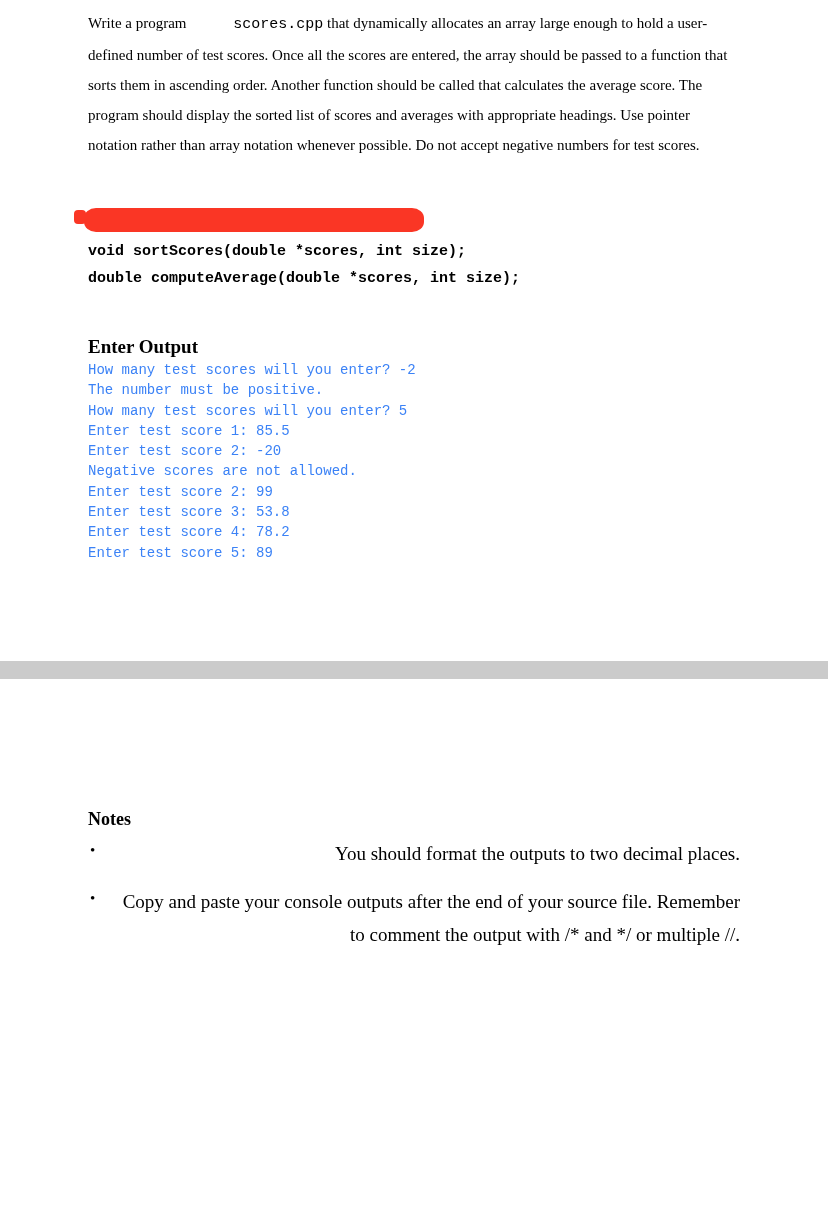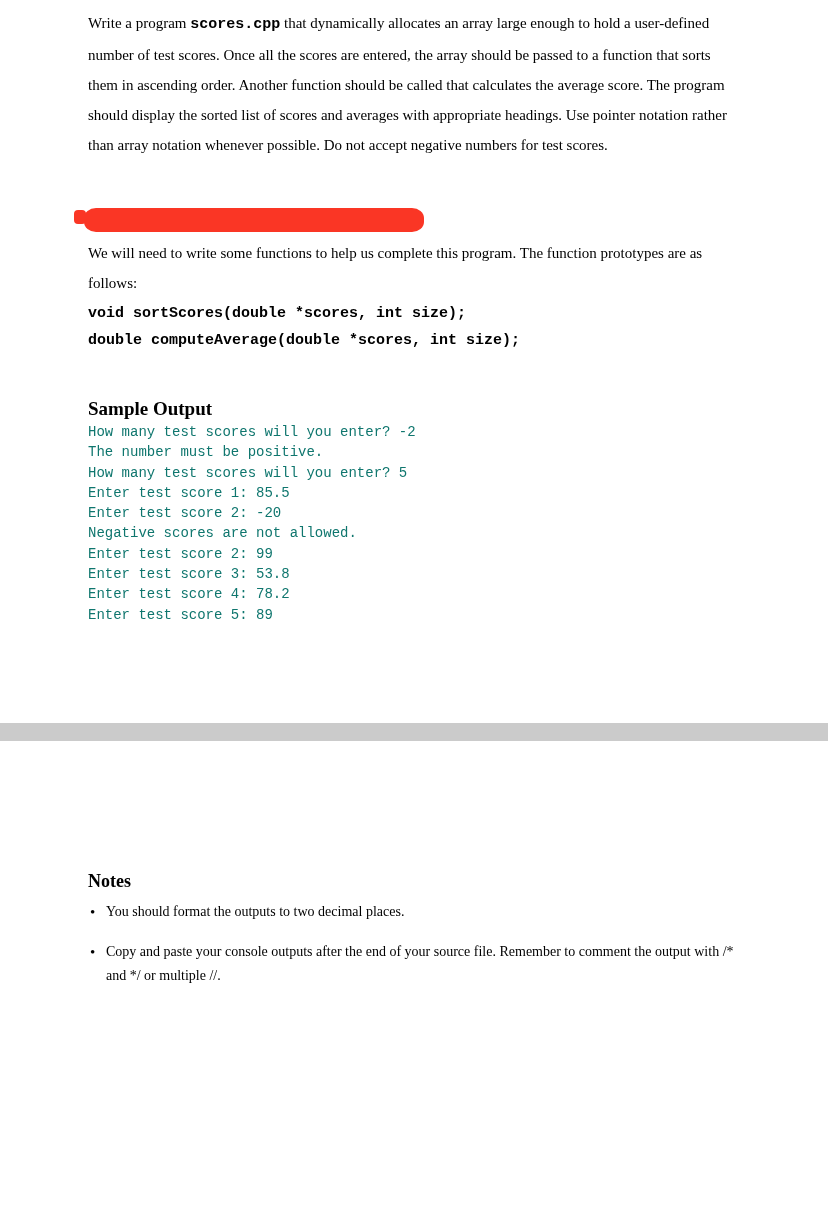--- a/index.html
+++ b/index.html
@@ -18,21 +18,22 @@
     .page {
       padding: 0 88px;
     }
     .intro-paragraph {
       line-height: 2.0;
       font-size: 15px;
       padding-top: 8px;
     }
     .code-inline {
       font-family: 'Courier New', Courier, monospace;
-      font-weight: bold;
+      font-weight: normal;
+      margin-left: 43px;
     }
     .redaction {
       margin-top: 48px;
       margin-bottom: 6px;
       margin-left: -4px;
       height: 24px;
       width: 340px;
       background: #fa3625;
       border-radius: 12px / 10px;
       position: relative;
@@ -61,21 +62,21 @@
     .sample-heading {
       font-weight: bold;
       font-size: 19px;
       margin-top: 44px;
       margin-bottom: 2px;
     }
     .sample-output {
       font-family: 'Courier New', Courier, monospace;
       font-size: 14px;
       line-height: 1.45;
-      color: #0f766e;
+      color: #3b82f6;
       white-space: pre;
     }
     .page-gap {
       height: 18px;
       background: #cbcbcb;
       width: 828px;
       margin-left: -88px;
       margin-top: 98px;
       margin-bottom: 130px;
     }
@@ -87,49 +88,49 @@
     }
     .notes-list {
       list-style: none;
       padding-left: 0;
     }
     .notes-list li {
       position: relative;
       padding-left: 18px;
       margin-bottom: 16px;
       line-height: 1.7;
-      font-size: 14px;
+      font-size: 19px;
+      text-align: right;
     }
     .notes-list li::before {
       content: "•";
       position: absolute;
       left: 2px;
       top: 0;
       font-size: 15px;
     }
   </style>
 </head>
 <body>
 
 <div class="page">
 
   <p class="intro-paragraph">
     <span>Write a program </span><span class="code-inline">scores.cpp</span><span> that dynamically allocates an array large enough to hold a user-defined number of test scores. Once all the scores are entered, the array should be passed to a function that sorts them in ascending order.  Another function should be called that calculates the average score. The program should display the sorted list of scores and averages with appropriate headings.  Use pointer notation rather than array notation whenever possible.  Do not accept negative numbers for test scores.</span>
   </p>
 
   <div class="redaction"></div>
 
-  <p class="followup-paragraph">We will need to write some functions to help us complete this program.  The function prototypes are as follows:</p>
 
   <div class="prototypes">
     <div>void sortScores(double *scores, int size);</div>
     <div>double computeAverage(double *scores, int size);</div>
   </div>
 
-  <h2 class="sample-heading">Sample Output</h2>
+  <h2 class="sample-heading">Enter Output</h2>
   <div class="sample-output">How many test scores will you enter? -2
 The number must be positive.
 How many test scores will you enter? 5
 Enter test score 1: 85.5
 Enter test score 2: -20
 Negative scores are not allowed.
 Enter test score 2: 99
 Enter test score 3: 53.8
 Enter test score 4: 78.2
 Enter test score 5: 89</div>

